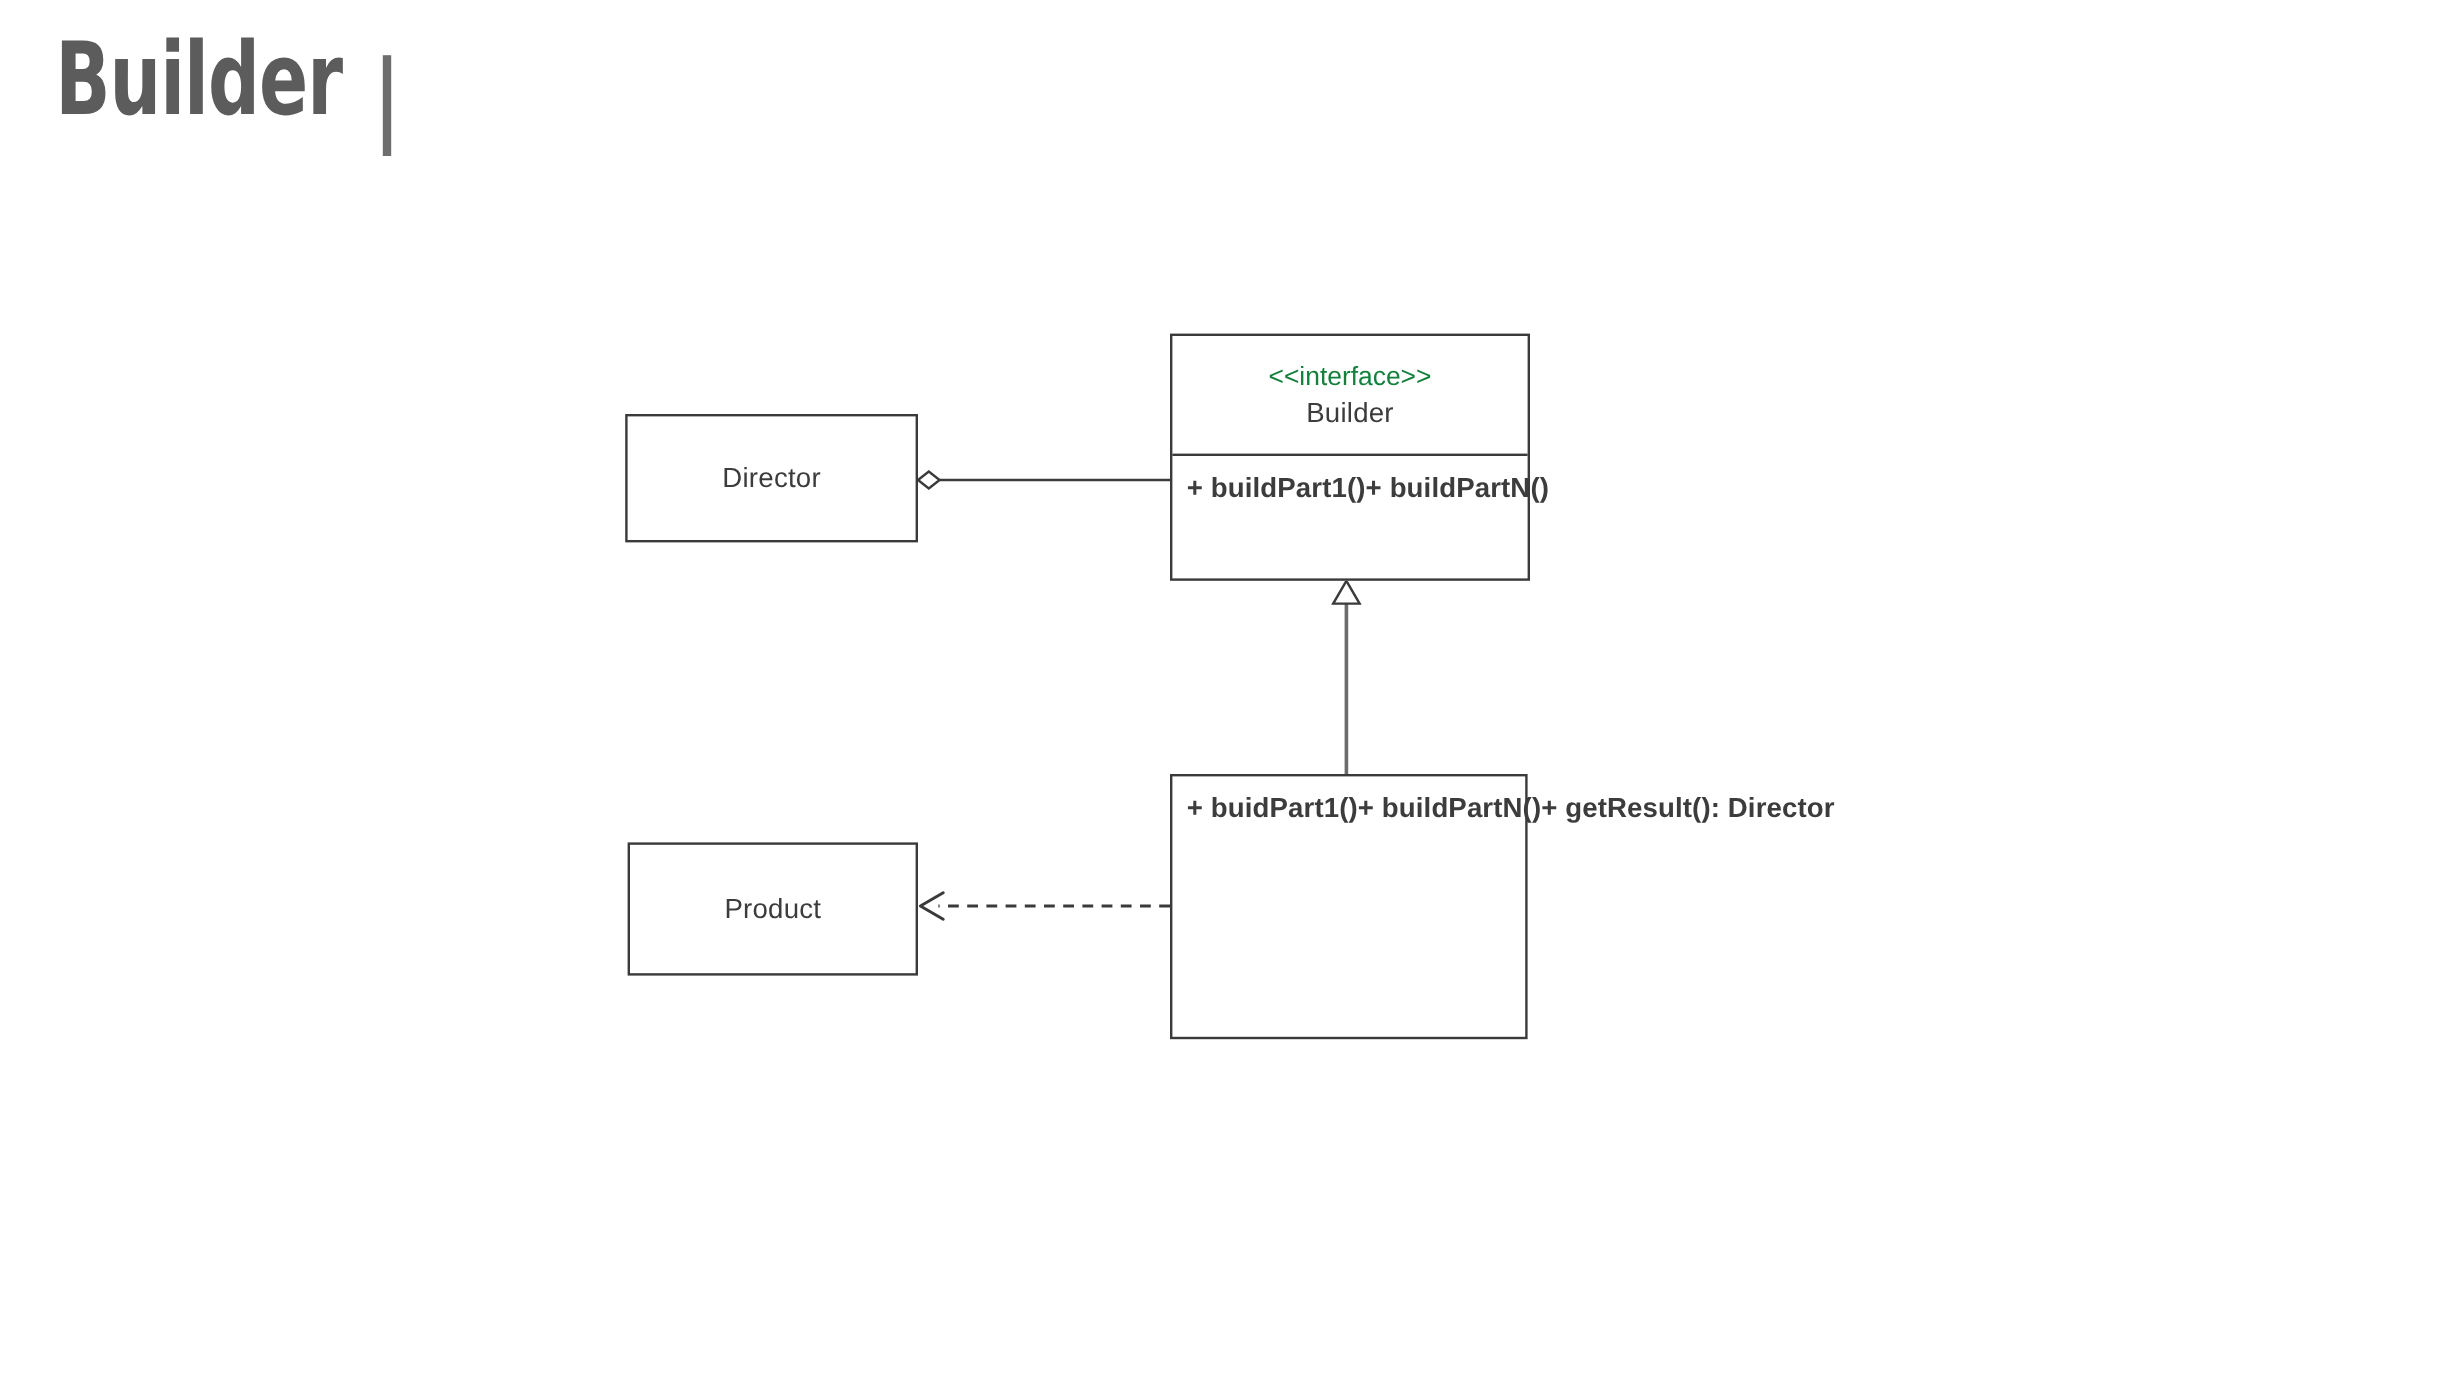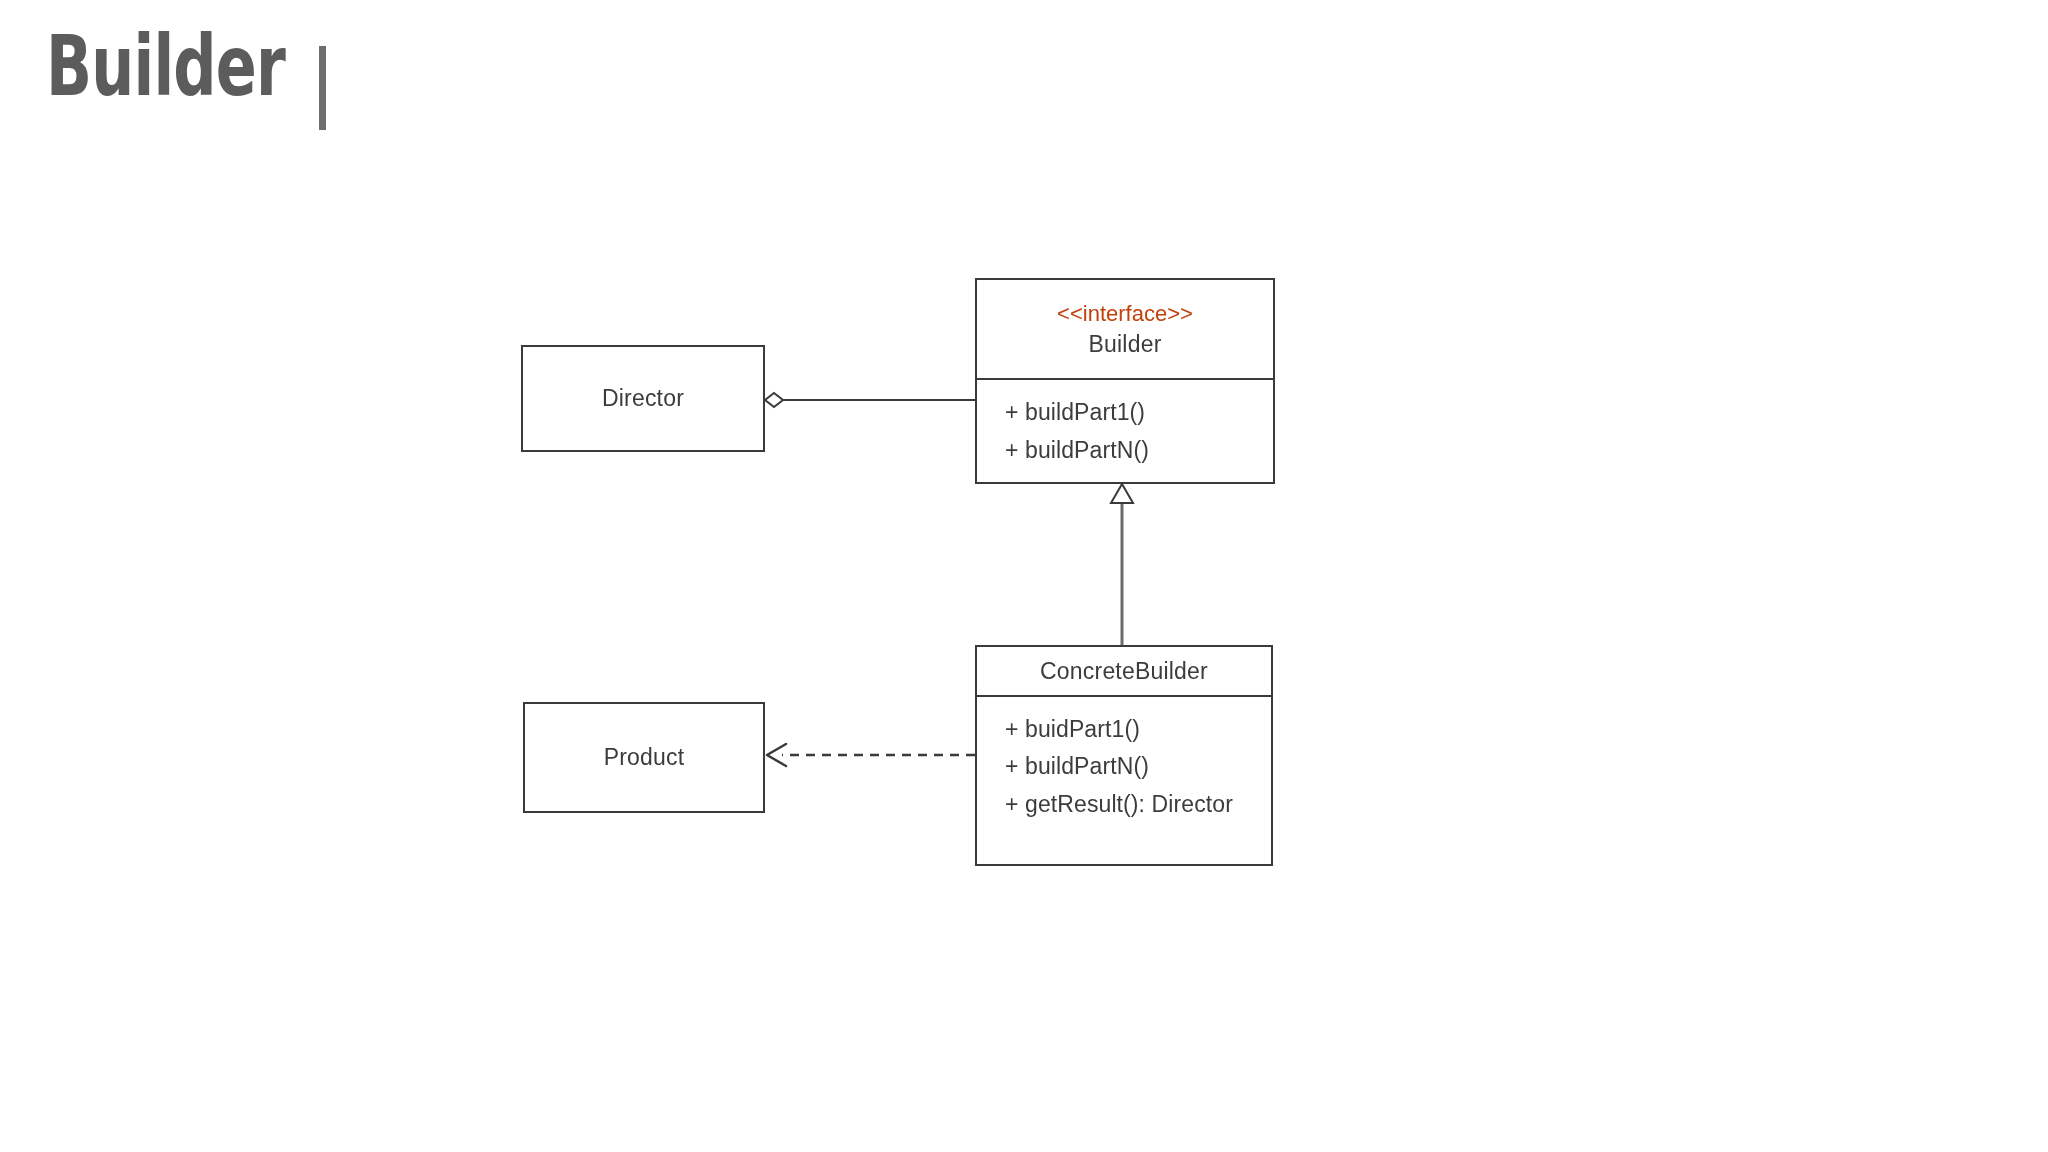--- a/index.html
+++ b/index.html
@@ -95,35 +95,36 @@
     border-bottom: 2px solid #3a3a3a;
     display: flex;
     flex-direction: column;
     align-items: center;
     justify-content: center;
     text-align: center;
     padding: 0 8px;
   }
   .uml-stereotype {
     font-size: 22px;
-    color: #c2410c;
+    color: #15803d;
     line-height: 30px;
     text-align: right;
   }
   .uml-classname {
     font-size: 23px;
     color: #3c3c3c;
     line-height: 31px;
     letter-spacing: 0.2px;
   }
   .uml-members {
     box-sizing: border-box;
-    padding: 13px 0 13px 28px;
+    padding: 13px 0 13px 12px;
     display: flex;
-    flex-direction: column;
+    flex-direction: row;
+    font-weight: bold;
   }
   .uml-member {
     font-size: 23px;
     color: #3c3c3c;
     line-height: 26px;
     letter-spacing: 0.1px;
     white-space: nowrap;
   }
 
   
@@ -181,23 +182,20 @@
       <div class="uml-stereotype">&lt;&lt;interface&gt;&gt;</div>
       <div class="uml-classname">Builder</div>
     </div>
     <div class="uml-members">
       <div class="uml-member">+ buildPart1()</div>
       <div class="uml-member">+ buildPartN()</div>
     </div>
   </div>
 
   <div class="uml-box" id="box-concrete">
-    <div class="uml-header">
-      <div class="uml-classname">ConcreteBuilder</div>
-    </div>
     <div class="uml-members">
       <div class="uml-member">+ buidPart1()</div>
       <div class="uml-member">+ buildPartN()</div>
       <div class="uml-member">+ getResult(): Director</div>
     </div>
   </div>
 
 </div>
 
 </body></html>

